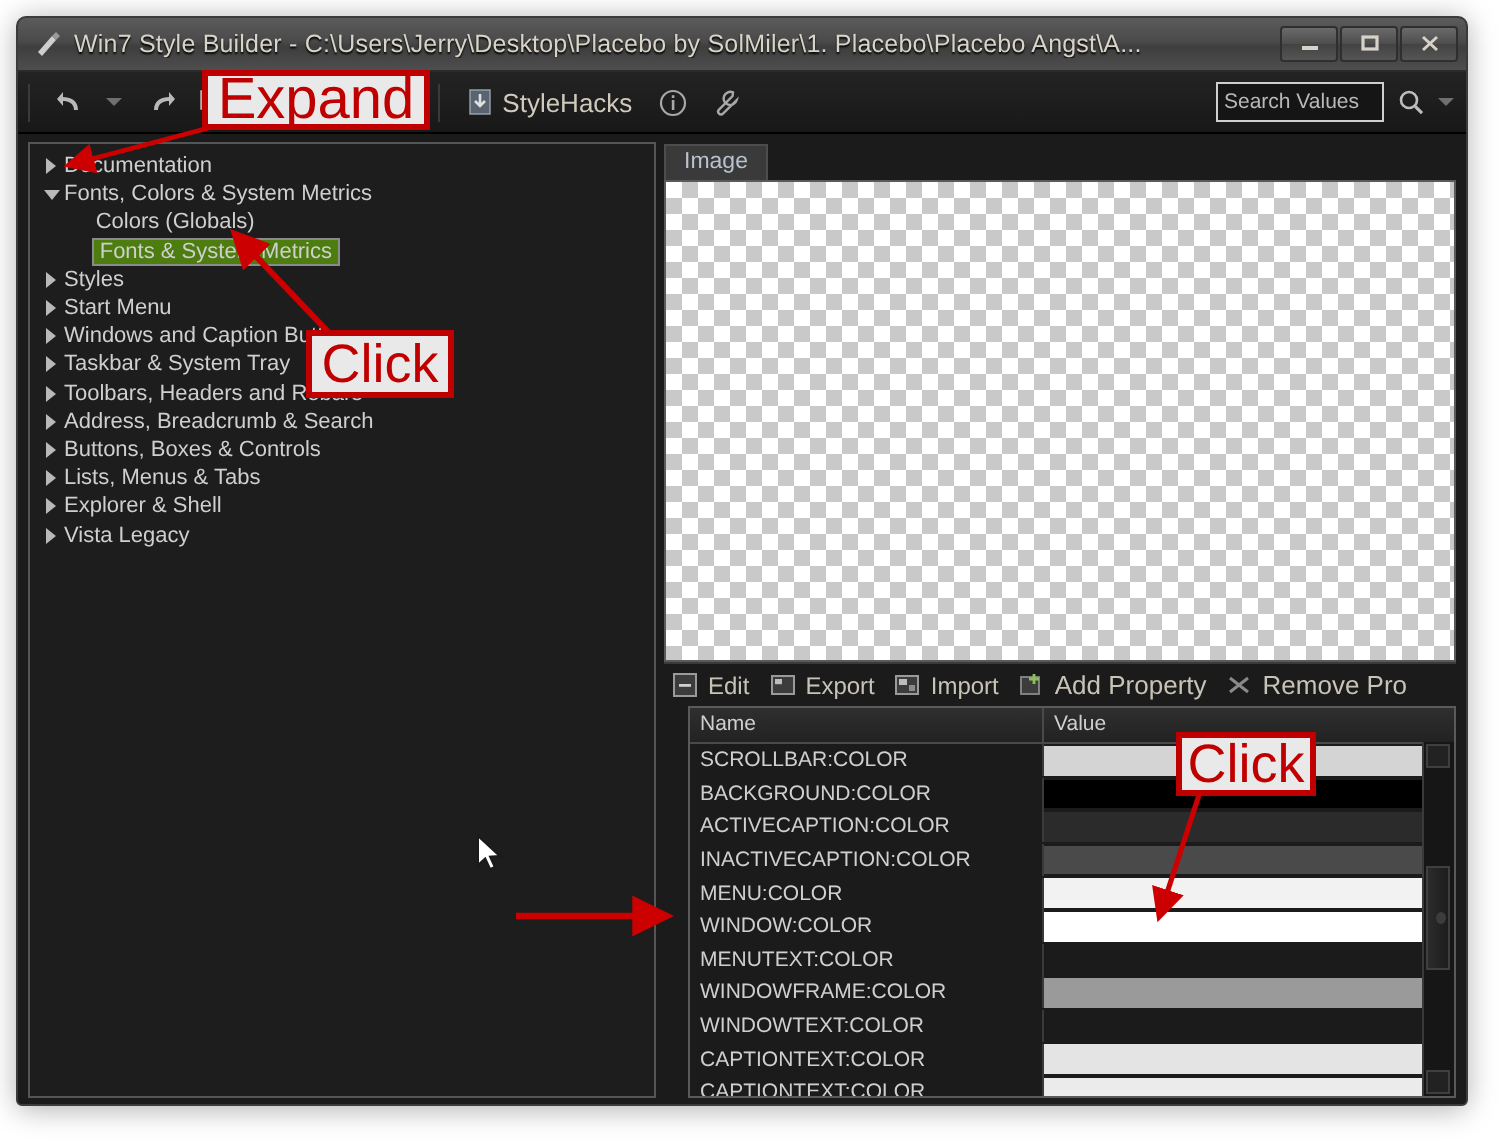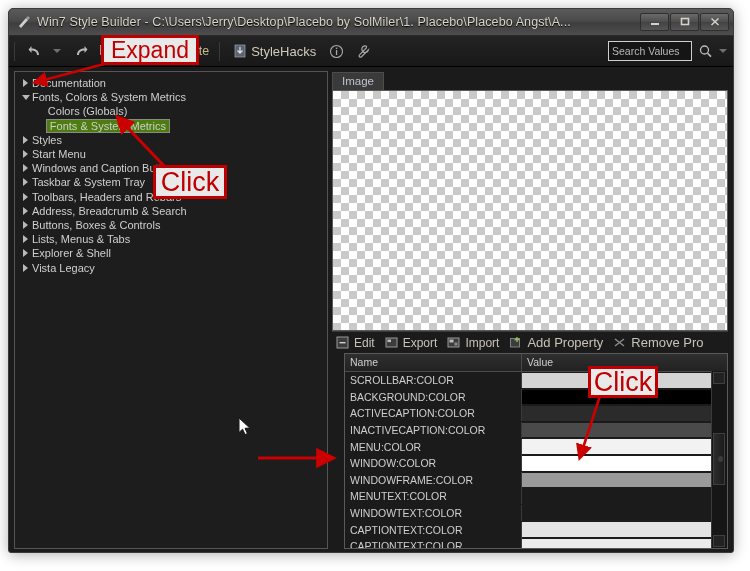--- a/index.html
+++ b/index.html
@@ -219,21 +219,21 @@
     background:#e9e9e9;
     border:3px solid #c00000;
     color:#c00000;
     font-family:"Liberation Sans", sans-serif;
     font-weight:400;
     display:flex;align-items:center;justify-content:center;
     line-height:1;
     z-index:60;
     box-sizing:border-box;
   }
-  #anno-expand{left:101px;top:35px;width:98px;height:30px;font-size:23px;}
+  #anno-expand{left:101px;top:35px;width:114px;height:30px;font-size:29px;}
   #anno-click1{left:153px;top:165px;width:74px;height:34px;font-size:27px;}
   #anno-click2{left:588px;top:366px;width:70px;height:32px;font-size:27px;}
 
   svg.annosvg{position:absolute;left:0;top:0;width:750px;height:571px;
     pointer-events:none;z-index:55;}
 
   #cursor{position:absolute;left:238px;top:417px;z-index:70;}
 </style>
 </head>
 <body>
@@ -535,28 +535,28 @@
                   <div class="swatch" style="background: rgb(242, 242, 242);"></div>
                 </div>
               </div>
               <div class="prow">
                 <div class="pname">WINDOW:COLOR</div>
                 <div class="pval">
                   <div class="swatch" style="background: rgb(255, 255, 255);"></div>
                 </div>
               </div>
               <div class="prow">
-                <div class="pname">WINDOWFRAME:COLOR</div>
-                <div class="pval">
-                  <div class="swatch" style="background: rgb(154, 154, 154);"></div>
-                </div>
-              </div>
-              <div class="prow">
                 <div class="pname">MENUTEXT:COLOR</div>
                 <div class="pval"></div>
+              </div>
+              <div class="prow">
+                <div class="pname">WINDOWFRAME:COLOR</div>
+                <div class="pval">
+                  <div class="swatch" style="background: rgb(154, 154, 154);"></div>
+                </div>
               </div>
               <div class="prow">
                 <div class="pname">WINDOWTEXT:COLOR</div>
                 <div class="pval"></div>
               </div>
               <div class="prow">
                 <div class="pname">CAPTIONTEXT:COLOR</div>
                 <div class="pval">
                   <div class="swatch" style="background: rgb(228, 228, 228);"></div>
                 </div>

